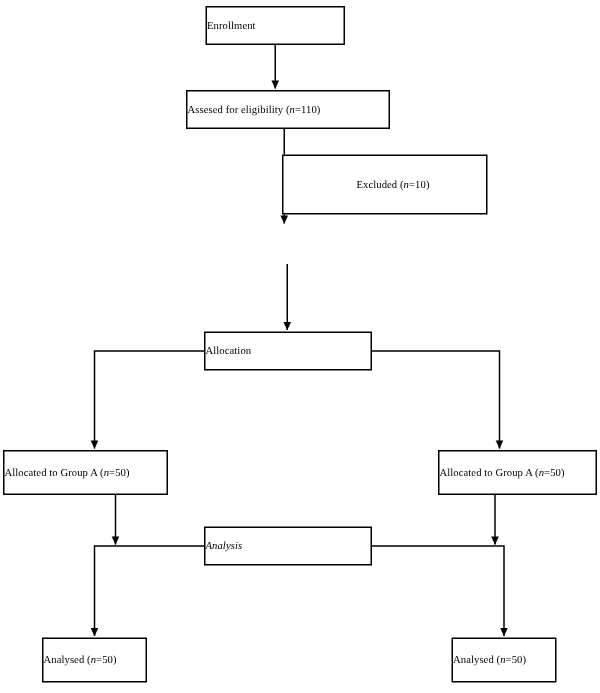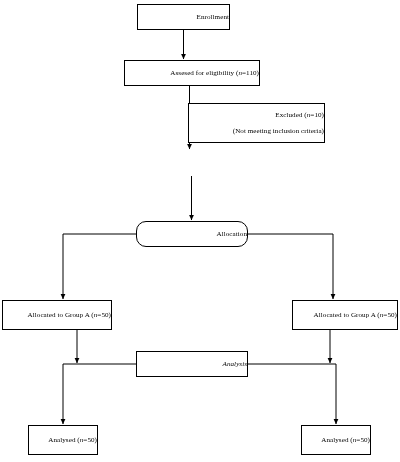--- a/index.html
+++ b/index.html
@@ -27,31 +27,31 @@
     height: 462px;
     pointer-events: none;
   }
   .node {
     position: absolute;
     box-sizing: border-box;
     border: 1px solid #000000;
     background: #ffffff;
     display: flex;
     flex-direction: column;
-    align-items: flex-end;
+    align-items: flex-start;
     justify-content: center;
     font-size: 7.1px;
     line-height: 1.15;
     letter-spacing: 0.05px;
     color: #000000;
     z-index: 2;
     text-align: center;
   }
   .node.left-align {
-    align-items: flex-end;
+    align-items: center;
     justify-content: center;
     text-align: left;
     padding-left: 11px;
   }
   .node .line1 {
     display: block;
   }
   .node .line2 {
     display: block;
     margin-top: 8px;
@@ -94,25 +94,24 @@
   <div class="node" style="left:137px; top:4px; width:93px; height:26px;">
     <span>Enrollment</span>
   </div>
 
   <div class="node" style="left:124px; top:60px; width:136px; height:26px;">
     <span>Assesed for eligibility (<em class="n">n</em>=110)</span>
   </div>
 
   <div class="node left-align" style="left:188px; top:103px; width:137px; height:40px;">
     <span class="line1">Excluded (<em class="n">n</em>=10)</span>
-    <span class="line2">(Not meeting inclusion criteria)</span>
   </div>
 
 
-  <div class="node" style="left:136px; top:221px; width:112px; height:26px;border-radius:10px;">
+  <div class="node" style="left:136px; top:221px; width:112px; height:26px;">
     <span>Allocation</span>
   </div>
 
   <div class="node" style="left:2px; top:300px; width:110px; height:30px;">
     <span>Allocated to Group A (<em class="n">n</em>=50)</span>
   </div>
 
   <div class="node" style="left:292px; top:300px; width:106px; height:30px;">
     <span>Allocated to Group A (<em class="n">n</em>=50)</span>
   </div>

